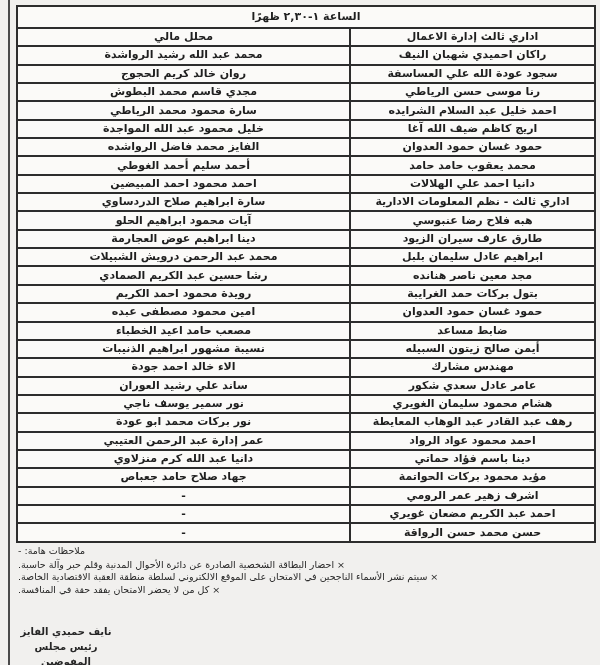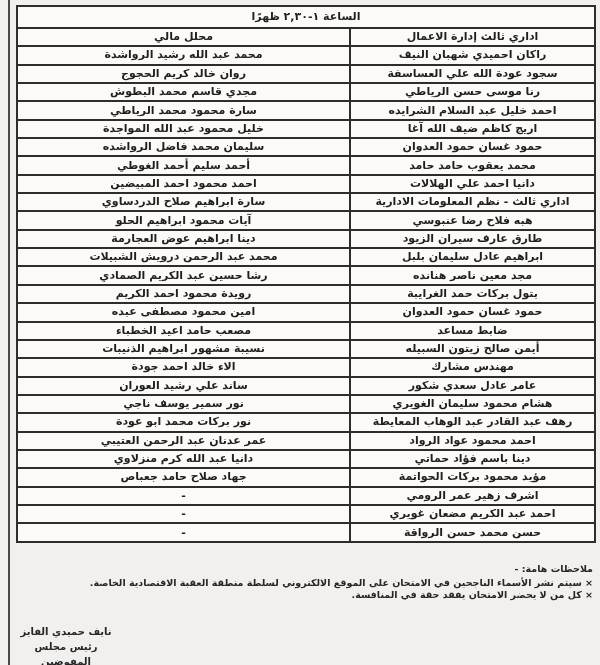--- a/index.html
+++ b/index.html
@@ -20,23 +20,23 @@
   }
   table.doc-table td{
     border:2px solid #2d2d2d;
     text-align:center;vertical-align:middle;
     font-size:11px;font-weight:bold;color:#1f1f1f;
     padding:0 17px;line-height:1.1;
     overflow:hidden;white-space:nowrap;
   }
   td.title-cell{height:20px;font-size:11.5px;}
   .notes{
-    position:absolute;top:563px;right:7px;width:575px;
-    direction:rtl;text-align:right;
-    font-size:9.5px;font-weight:bold;color:#262626;
+    position:absolute;top:545px;right:7px;width:575px;
+    direction:rtl;text-align:left;
+    font-size:9.5px;font-weight:normal;color:#262626;
     line-height:12.6px;
   }
   .notes .note-heading{margin-bottom:1px;}
   .signature{
     position:absolute;left:14px;top:624px;width:104px;
     direction:rtl;text-align:center;
     font-size:10px;font-weight:bold;color:#262626;
     line-height:15px;
   }
 </style>
@@ -73,21 +73,21 @@
   <tr>
     <td>احمد خليل عبد السلام الشرايده</td>
     <td>سارة محمود محمد الرياطي</td>
   </tr>
   <tr>
     <td>اريج كاظم ضيف الله آغا</td>
     <td>خليل محمود عبد الله المواجدة</td>
   </tr>
   <tr>
     <td>حمود غسان حمود العدوان</td>
-    <td>سليمان محمد فاضل الرواشده</td>
+    <td>الفايز محمد فاضل الرواشده</td>
   </tr>
   <tr>
     <td>محمد يعقوب حامد حامد</td>
     <td>أحمد سليم أحمد الغوطي</td>
   </tr>
   <tr>
     <td>دانيا احمد علي الهلالات</td>
     <td>احمد محمود احمد المبيضين</td>
   </tr>
   <tr>
@@ -137,21 +137,21 @@
   <tr>
     <td>هشام محمود سليمان الغويري</td>
     <td>نور سمير يوسف ناجي</td>
   </tr>
   <tr>
     <td>رهف عبد القادر عبد الوهاب المعايطة</td>
     <td>نور بركات محمد ابو عودة</td>
   </tr>
   <tr>
     <td>احمد محمود عواد الرواد</td>
-    <td>عمر عدنان عبد الرحمن العتيبي</td>
+    <td>عمر إدارة عبد الرحمن العتيبي</td>
   </tr>
   <tr>
     <td>دينا باسم فؤاد حماتي</td>
     <td>دانيا عبد الله كرم منزلاوي</td>
   </tr>
   <tr>
     <td>مؤيد محمود بركات الحواتمة</td>
     <td>جهاد صلاح حامد جعباص</td>
   </tr>
   <tr>
@@ -164,20 +164,21 @@
   </tr>
   <tr>
     <td>حسن محمد حسن الرواقة</td>
     <td>-</td>
   </tr>
 </tbody>
   </table>
 
 <div class="notes">
   <div class="note-heading">ملاحظات هامة: -</div>
+  <div class="note-line">× احضار البطاقة الشخصية الصادرة عن دائرة الأحوال المدنية وقلم حبر وآلة حاسبة.</div>
   <div class="note-line">× سيتم نشر الأسماء الناجحين في الامتحان على الموقع الالكتروني لسلطة منطقة العقبة الاقتصادية الخاصة.</div>
   <div class="note-line">× كل من لا يحضر الامتحان يفقد حقة في المنافسة.</div>
 </div>
 
 <div class="signature">
   <div>نايف حميدي الفايز</div>
   <div>رئيس مجلس المفوضين</div>
 </div>
 
 </body></html>

